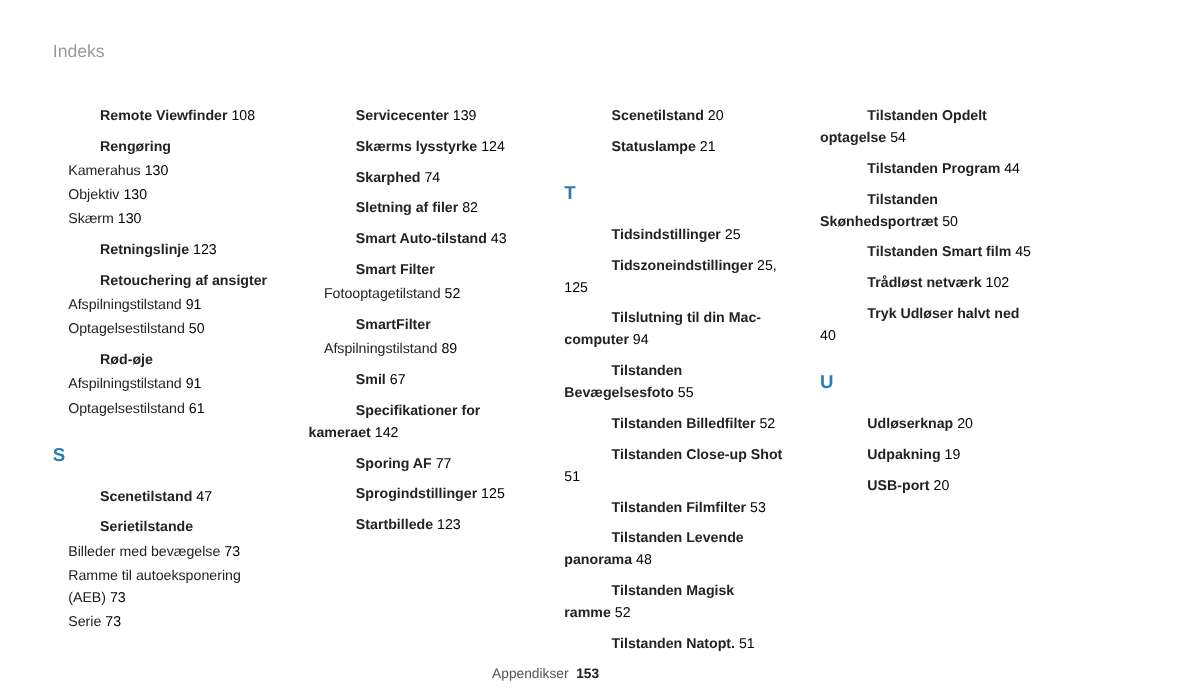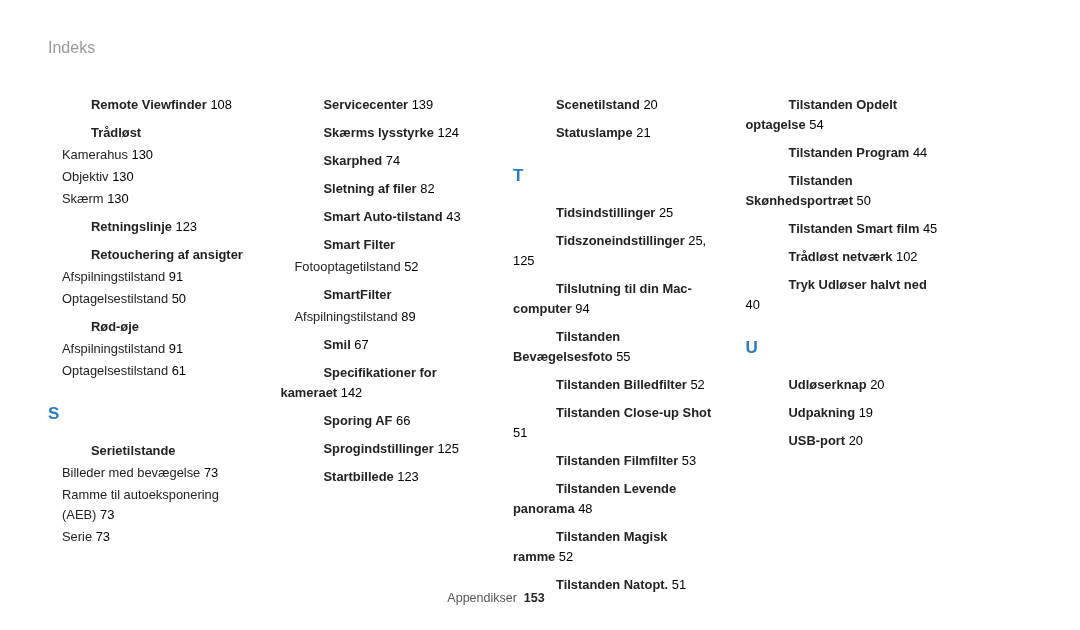--- a/index.html
+++ b/index.html
@@ -56,21 +56,21 @@
   }
   .letter {
     font-size: 17px;
     font-weight: 700;
     color: #2a7bba;
     margin: 20px 0 14px 0;
   }
   .footer {
     position: absolute;
     left: 0; right: 0;
-    bottom: 22px;
+    bottom: 8px;
     text-align: center;
     font-size: 12.5px;
     color: #555;
   }
   .footer .pg {
     font-weight: 700;
     color: #222;
   }
 </style>
 </head>
@@ -78,39 +78,42 @@
 
 <div class="page">
   <div class="title">Indeks</div>
 
   <div class="columns">
     <div class="col" id="col1">
         <div class="entry">
           <div><span class="term">Remote Viewfinder</span><span class="pages">  108</span></div>
         </div>
         <div class="entry">
-          <div><span class="term">Trådløst</span></div>
+          <div><span class="term">Rengøring</span></div>
           <div class="sub"><span>Kamerahus</span><span class="pages">  130</span></div>
           <div class="sub"><span>Objektiv</span><span class="pages">  130</span></div>
           <div class="sub"><span>Skærm</span><span class="pages">  130</span></div>
         </div>
         <div class="entry">
           <div><span class="term">Retningslinje</span><span class="pages">  123</span></div>
         </div>
         <div class="entry">
           <div><span class="term">Retouchering af ansigter</span></div>
           <div class="sub"><span>Afspilningstilstand</span><span class="pages">  91</span></div>
           <div class="sub"><span>Optagelsestilstand</span><span class="pages">  50</span></div>
         </div>
         <div class="entry">
           <div><span class="term">Rød-øje</span></div>
           <div class="sub"><span>Afspilningstilstand</span><span class="pages">  91</span></div>
           <div class="sub"><span>Optagelsestilstand</span><span class="pages">  61</span></div>
         </div>
         <div class="letter">S</div>
+        <div class="entry">
+          <div><span class="term">Scenetilstand</span><span class="pages">  47</span></div>
+        </div>
         <div class="entry">
           <div><span class="term">Serietilstande</span></div>
           <div class="sub"><span>Billeder med bevægelse</span><span class="pages">  73</span></div>
           <div class="sub"><span>Ramme til autoeksponering (AEB)</span><span class="pages">  73</span></div>
           <div class="sub"><span>Serie</span><span class="pages">  73</span></div>
         </div>
       </div>
     <div class="col" id="col2">
         <div class="entry">
           <div><span class="term">Servicecenter</span><span class="pages">  139</span></div>
@@ -135,21 +138,21 @@
           <div><span class="term">SmartFilter</span></div>
           <div class="sub"><span>Afspilningstilstand</span><span class="pages">  89</span></div>
         </div>
         <div class="entry">
           <div><span class="term">Smil</span><span class="pages">  67</span></div>
         </div>
         <div class="entry">
           <div><span class="term">Specifikationer for kameraet</span><span class="pages">  142</span></div>
         </div>
         <div class="entry">
-          <div><span class="term">Sporing AF</span><span class="pages">  66</span></div>
+          <div><span class="term">Sporing AF</span><span class="pages">  77</span></div>
         </div>
         <div class="entry">
           <div><span class="term">Sprogindstillinger</span><span class="pages">  125</span></div>
         </div>
         <div class="entry">
           <div><span class="term">Startbillede</span><span class="pages">  123</span></div>
         </div>
       </div>
     <div class="col" id="col3">
         <div class="entry">

